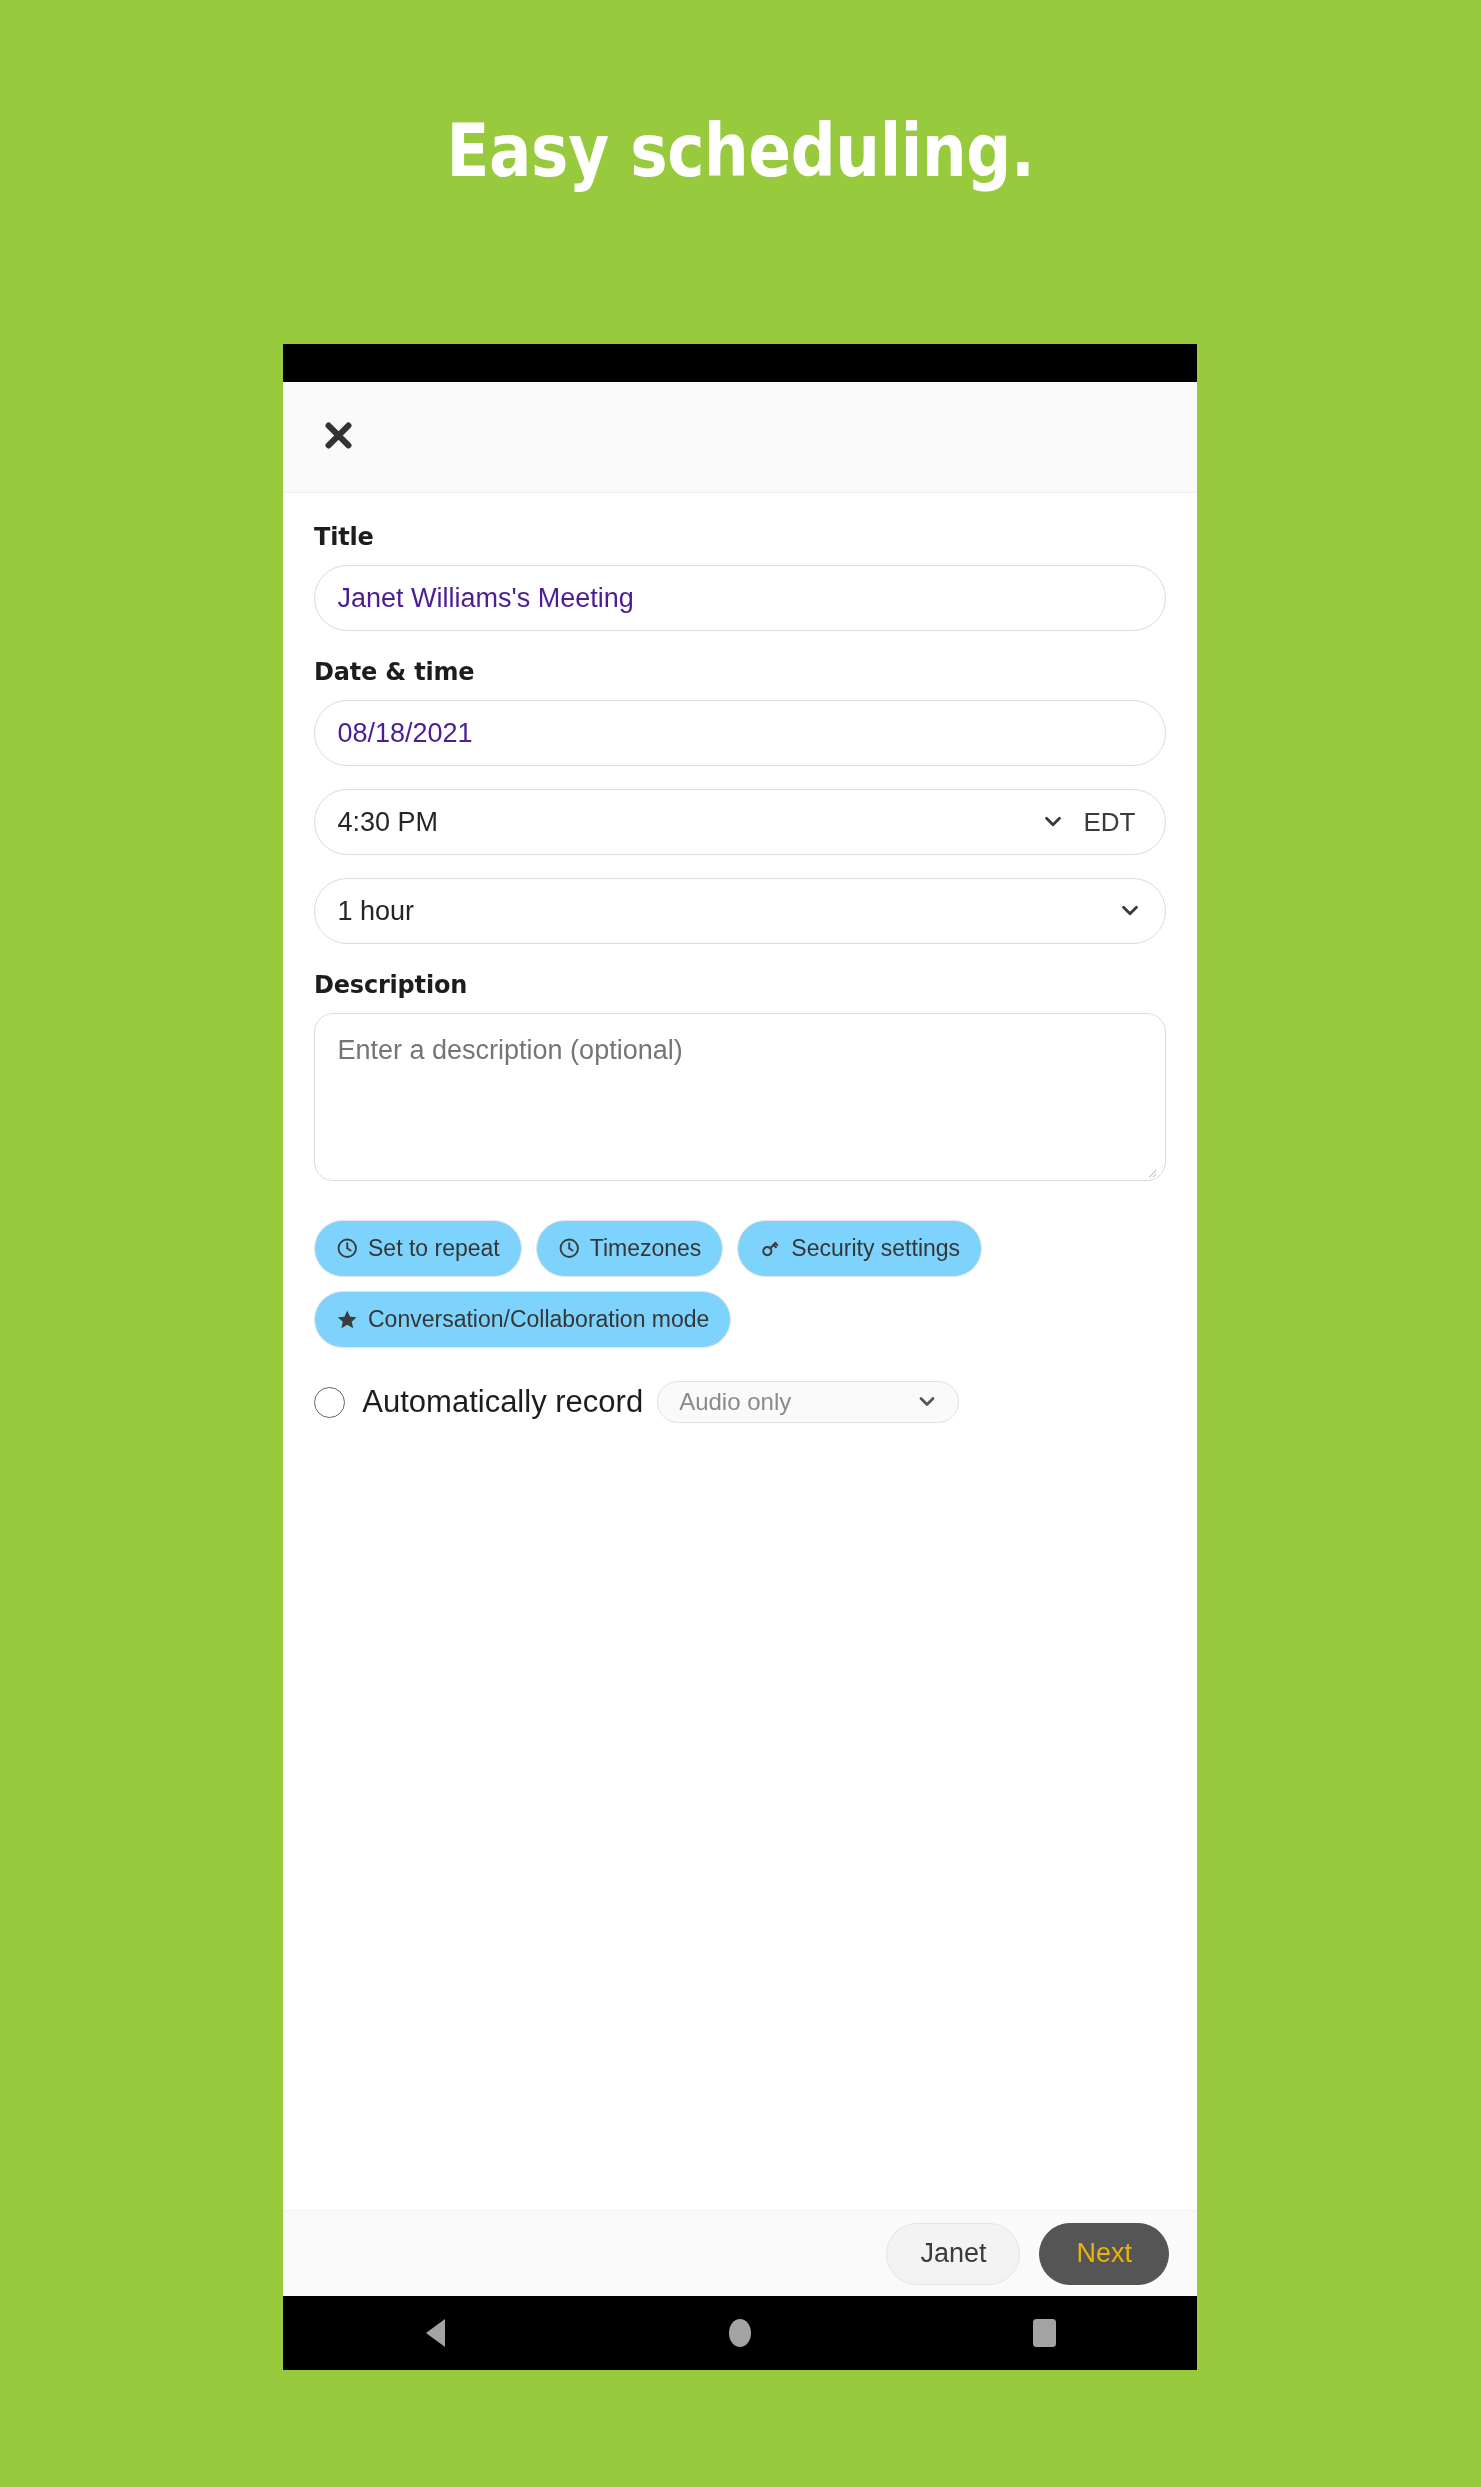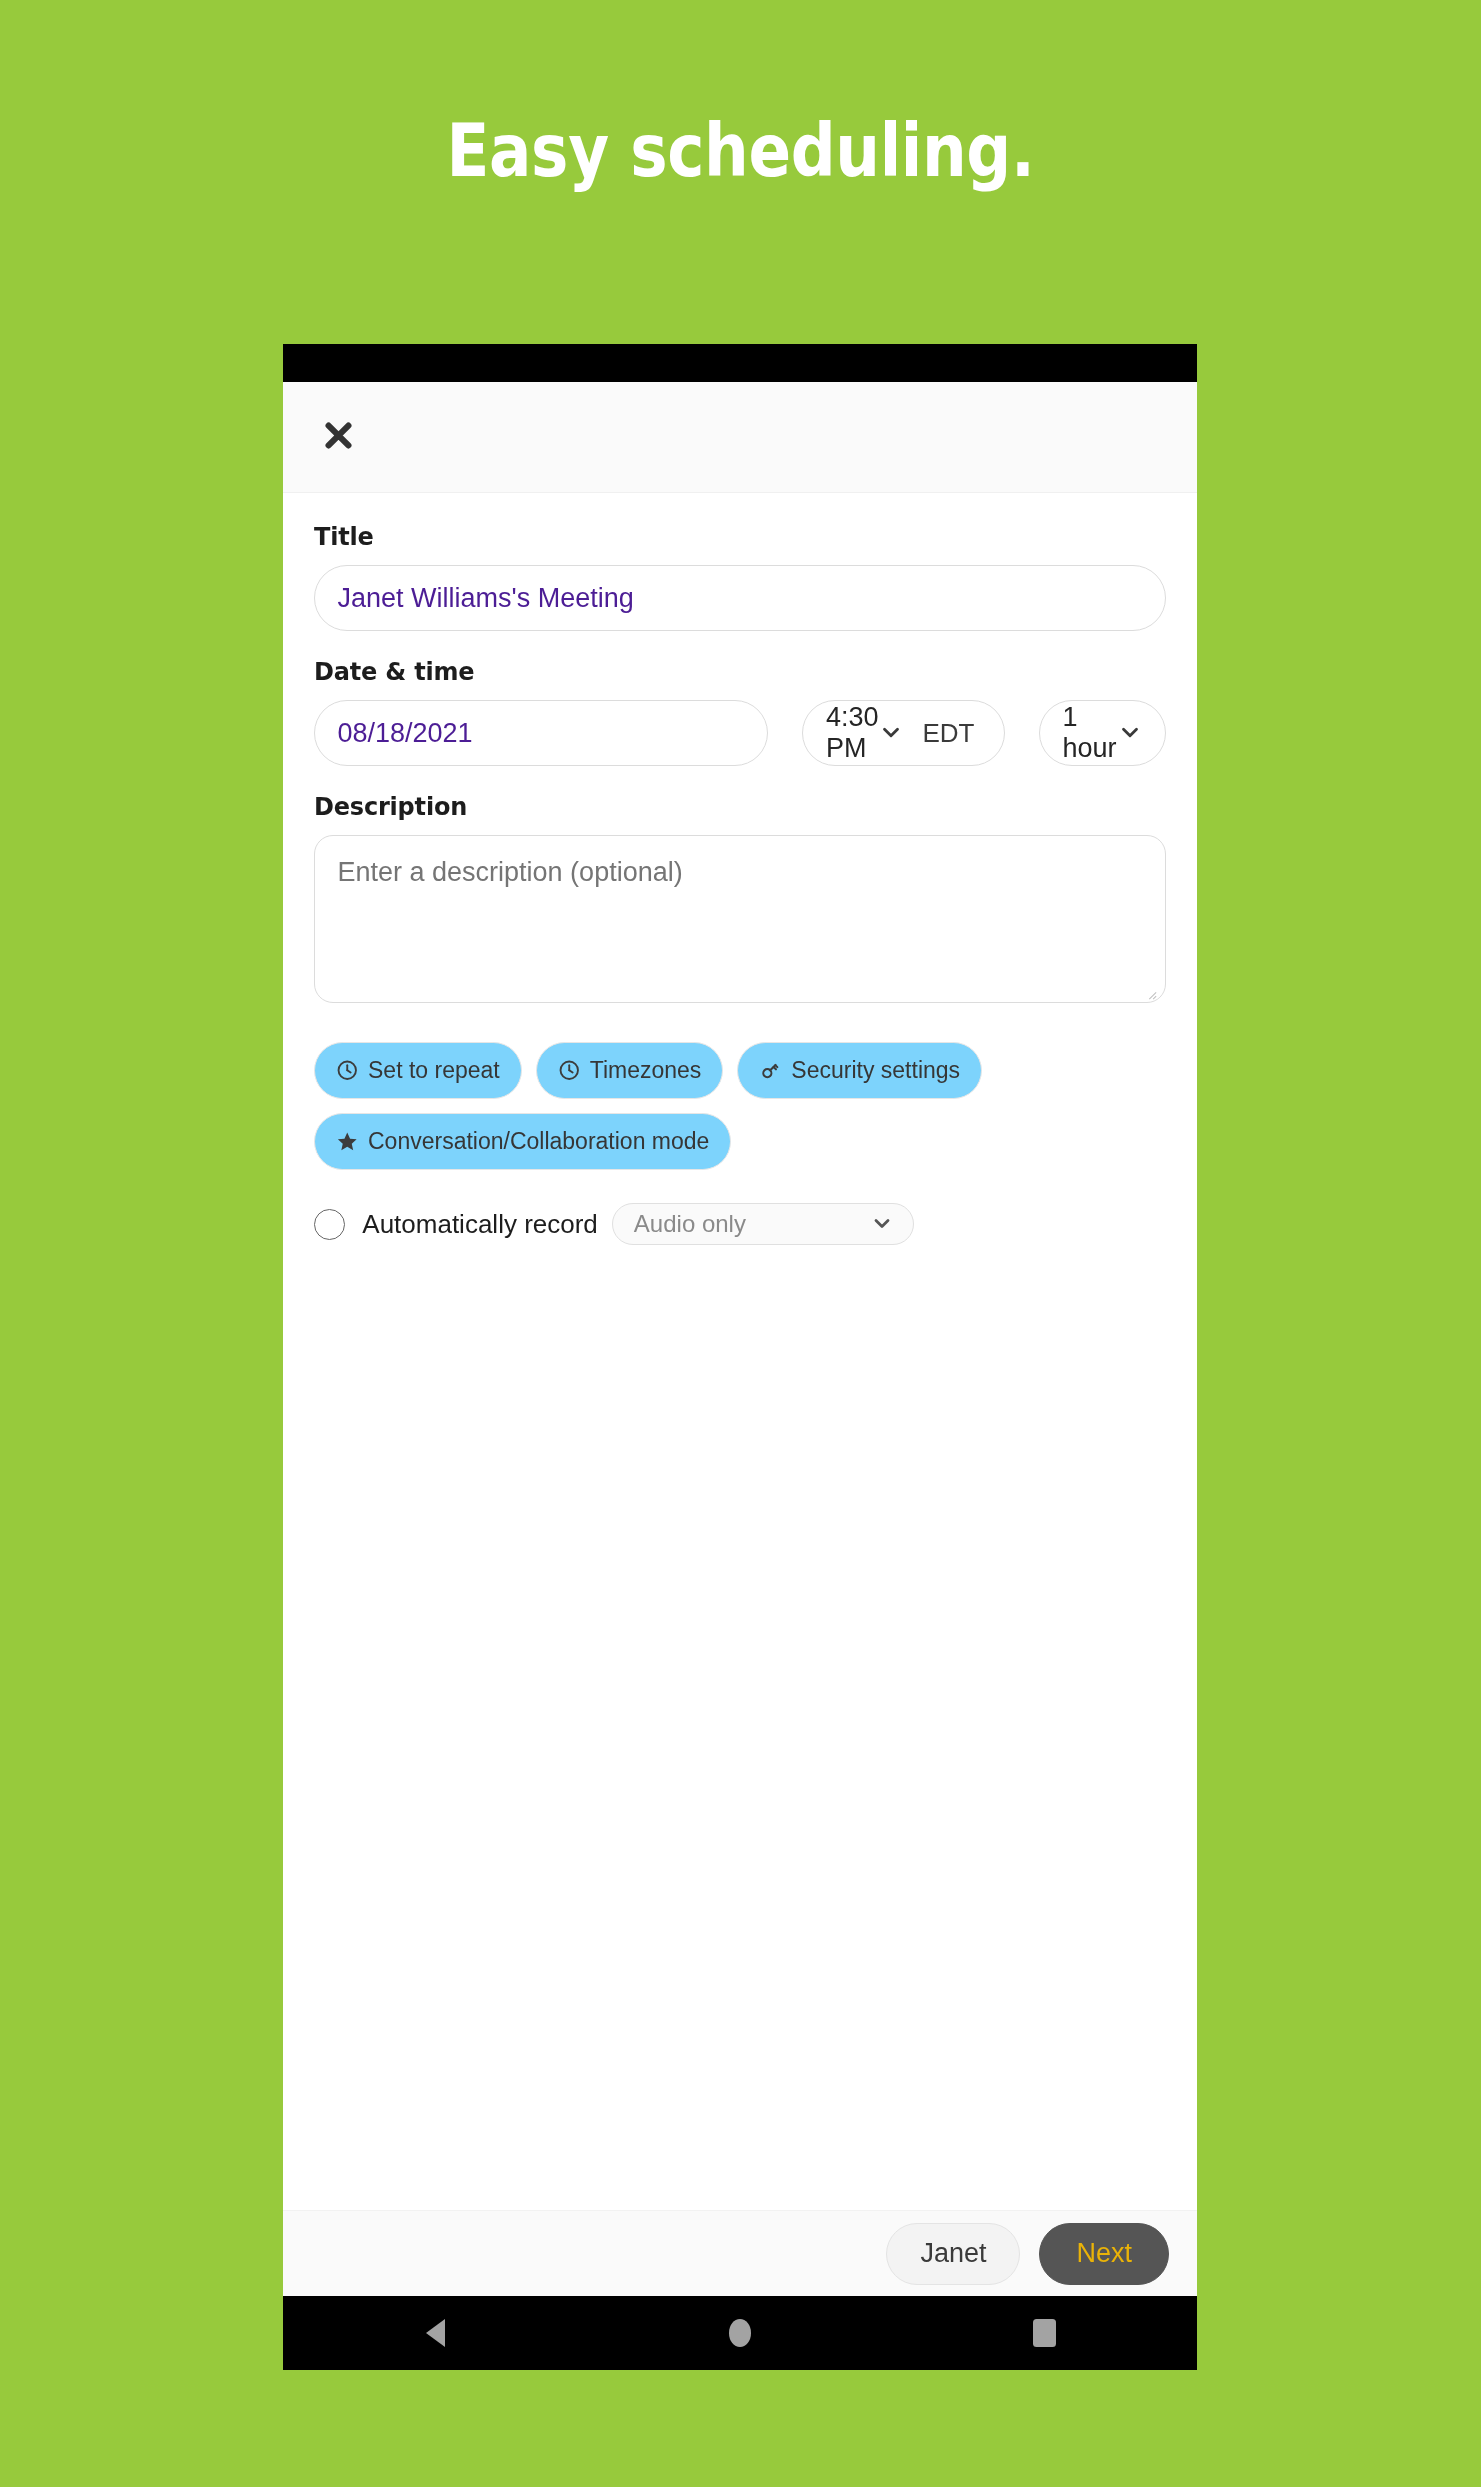--- a/index.html
+++ b/index.html
@@ -120,21 +120,21 @@
     background: #ffffff;
     font-family: "Liberation Sans", sans-serif;
     font-size: 27px;
     color: #4c1d95;
     padding: 0 22.5px;
     outline: none;
     display: flex;
     align-items: center;
   }
 
-  .input-stack { display: flex; flex-direction: row; gap: 34px; }
+  .input-stack { display: flex; flex-direction: column; gap: 23px; }
 
   .select-row {
     position: relative;
     display: flex;
     align-items: center;
   }
 
   .select-box {
     position: relative;
     display: flex;
@@ -227,21 +227,21 @@
     width: 31px;
     height: 31px;
     border: 1.7px solid #666666;
     border-radius: 50%;
     background: #ffffff;
     flex: 0 0 auto;
     cursor: pointer;
   }
 
   .record-label {
-    font-size: 26px;
+    font-size: 31px;
     color: #1d1d1d;
     margin-left: 17.3px;
     margin-right: 14px;
     white-space: nowrap;
   }
 
   .record-select {
     display: flex;
     align-items: center;
     height: 42px;

